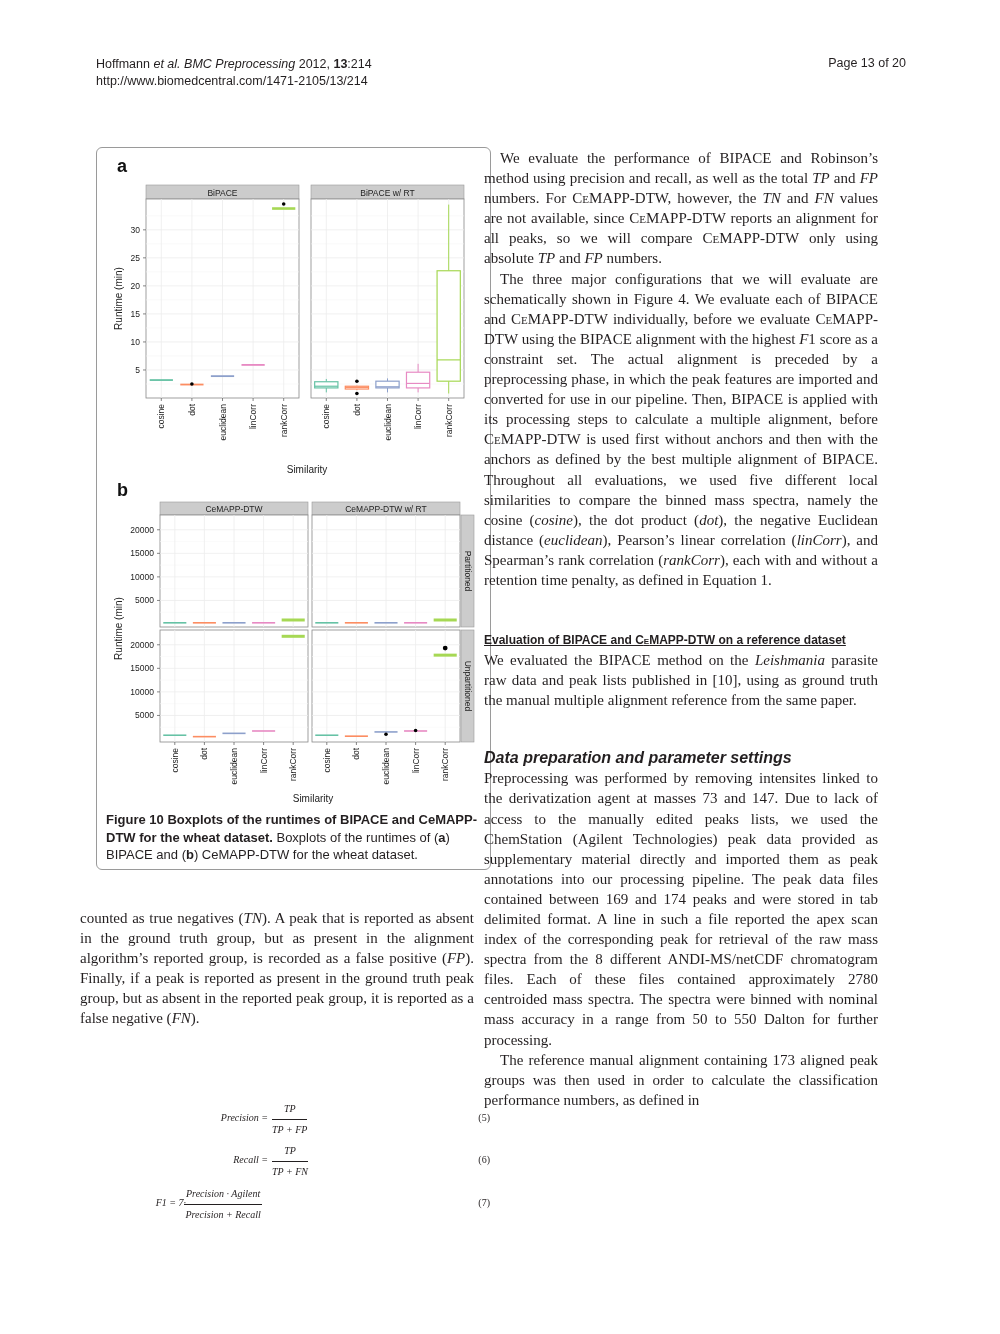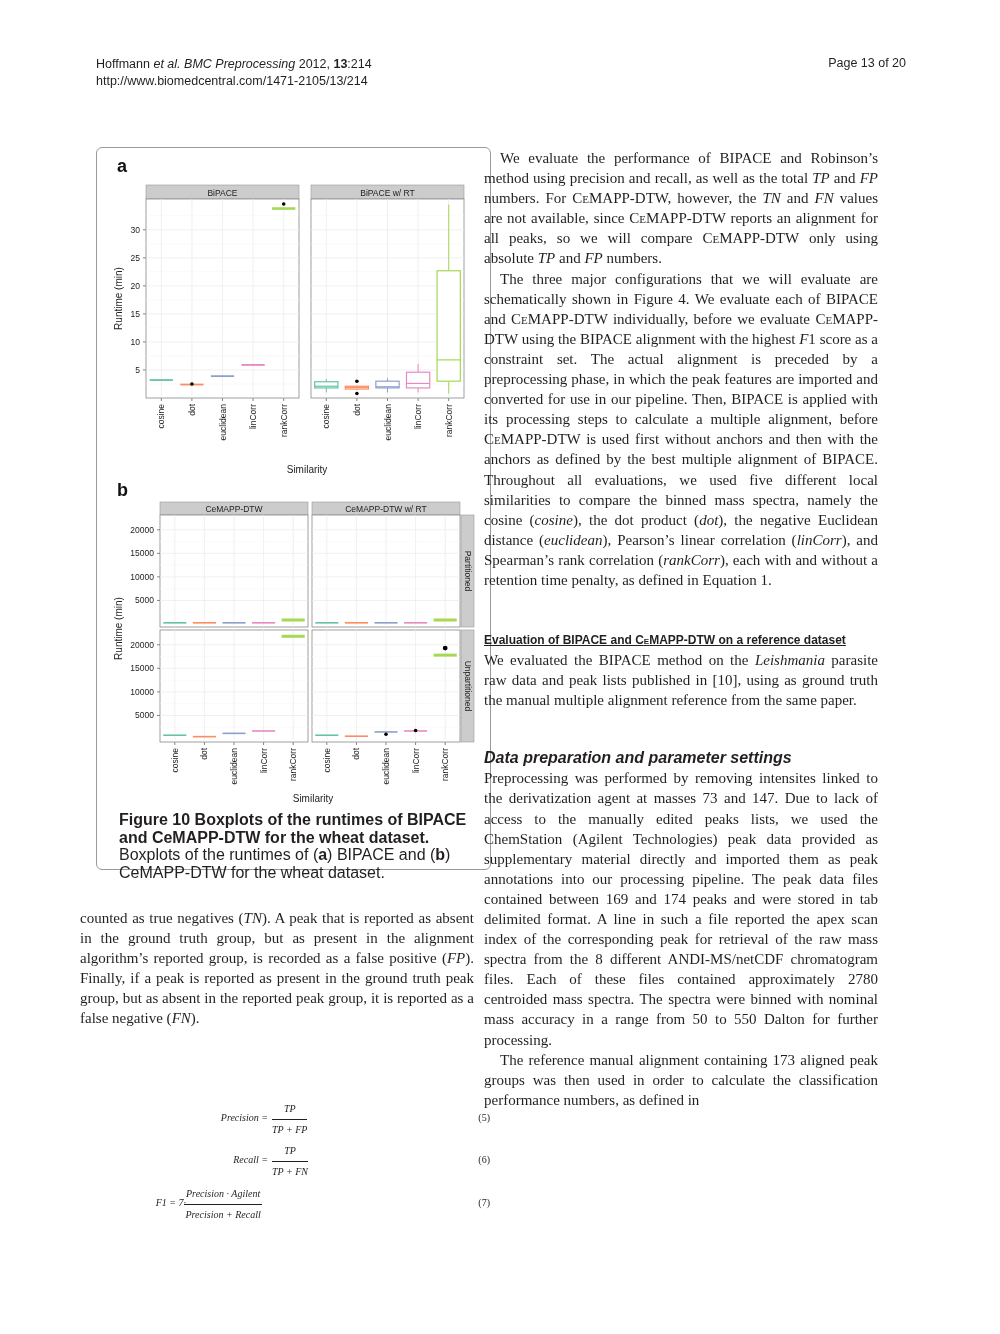--- a/index.html
+++ b/index.html
@@ -1,21 +1,21 @@
 <!DOCTYPE html>
 <html><head>
 <meta charset="utf-8">
 <style>
   html,body{margin:0;padding:0;background:#fff;}
   body{width:1000px;height:1334px;position:relative;overflow:hidden;font-family:"Liberation Serif","DejaVu Serif",serif;color:#231f20;}
   .hdr{position:absolute;top:56px;left:96px;font-family:"Liberation Sans","DejaVu Sans",sans-serif;font-size:12.5px;line-height:17px;color:#231f20;}
   .hdr-right{position:absolute;top:56px;right:94px;font-family:Liberation Sans, sans-serif;font-size:12.5px;}
   .figbox{position:absolute;left:96px;top:147px;width:393px;height:721px;border:1px solid #9a9a9a;border-radius:6px;background:#fff;}
   .figbox svg{position:absolute;left:0;top:0;}
-  .caption{position:absolute;left:22px;top:663px;width:376px;font-family:"Liberation Sans","DejaVu Sans",sans-serif;font-size:16px;line-height:17.5px;color:#231f20;}
+  .caption{position:absolute;left:9px;top:663px;width:376px;font-family:"Liberation Sans","DejaVu Sans",sans-serif;font-size:13px;line-height:17.5px;color:#231f20;}
   .caption b{font-weight:bold;}
   .col{position:absolute;font-size:15px;line-height:20.1px;text-align:justify;}
   .col p{margin:0;}
   .col .ind{text-indent:16px;}
   .leftcol{left:80px;top:908px;width:394px;}
   .rightcol{left:484px;top:148px;width:394px;}
   .h2{font-family:"Liberation Sans","DejaVu Sans",sans-serif;font-weight:bold;font-size:12px;line-height:20px;margin-top:40px;text-decoration:underline;}
   .h3{font-family:"Liberation Sans","DejaVu Sans",sans-serif;font-weight:bold;font-style:italic;font-size:16px;line-height:20px;margin-top:38px;}
   .sc{font-variant:small-caps;}
   .eq{position:absolute;left:96px;width:394px;font-size:10px;font-style:italic;}

